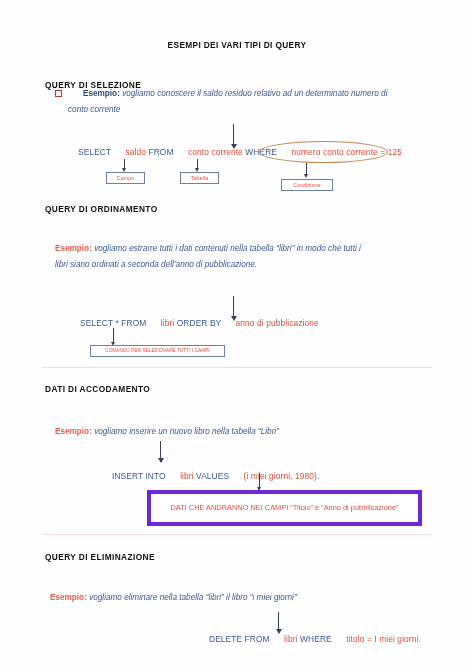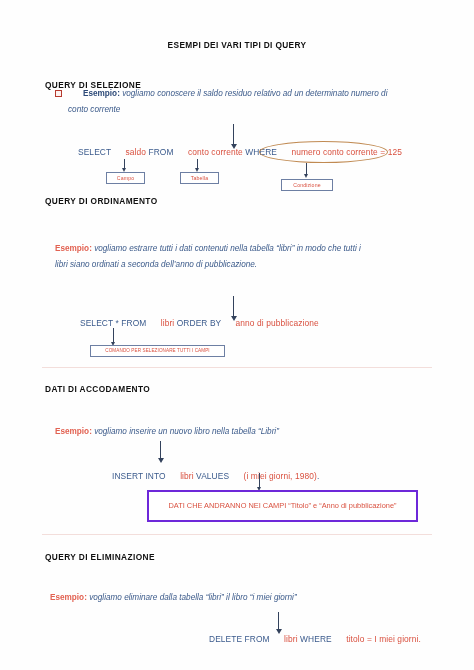--- a/index.html
+++ b/index.html
@@ -99,21 +99,21 @@
     line-height: 10px;
     height: 10px;
     letter-spacing: .15px;
   }
   .labelbox.wide {
     font-size: 4.6px;
     letter-spacing: .1px;
   }
   .bigbox {
     position: absolute;
-    border: 2px solid #6d28d9;
+    border: 4px solid #6d28d9;
     background: #ffffff;
     color: #d9503f;
     font-size: 7.4px;
     text-align: center;
     line-height: 28px;
     height: 28px;
   }
 
   
   .ellipse {
@@ -164,21 +164,21 @@
   <div class="ellipse" style="left:259px; top:141px; width:127px; height:20px;"></div>
 
   <div class="arrow thin" style="left:124px; top:159px; height:9px;"></div>
   <div class="arrow thin" style="left:197px; top:159px; height:9px;"></div>
   <div class="arrow thin" style="left:306px; top:163px; height:11px;"></div>
 
   <div class="labelbox" style="left:106px; top:172px; width:37px;">Campo</div>
   <div class="labelbox" style="left:180px; top:172px; width:37px;">Tabella</div>
   <div class="labelbox" style="left:281px; top:179px; width:50px;">Condizione</div>
 
-  <div class="abs section-heading" style="top:196px;text-align:right;">QUERY DI ORDINAMENTO</div>
+  <div class="abs section-heading" style="top:204px;text-align:right;">QUERY DI ORDINAMENTO</div>
 
   <div class="abs" style="left:55px; top:241px; width:375px;">
     <div class="example-line">
       <span class="lead lead-red">Esempio:</span>
       <span>vogliamo estrarre tutti i dati contenuti nella tabella “libri” in modo  che tutti i</span>
     </div>
     <div class="example-line">
       <span>libri siano ordinati a seconda dell’anno di pubblicazione.</span>
     </div>
   </div>
@@ -221,21 +221,21 @@
 
   <div class="bigbox" style="left:147px; top:490px; width:267px;">DATI CHE ANDRANNO NEI CAMPI “Titolo” e “Anno di pubblicazione”</div>
 
   <div class="sep" style="left:42px; top:534px; width:390px;"></div>
 
   <div class="abs section-heading" style="top:552px;">QUERY DI ELIMINAZIONE</div>
 
   <div class="abs" style="left:50px; top:590px; width:380px;">
     <div class="example-line">
       <span class="lead lead-red">Esempio:</span>
-      <span>vogliamo eliminare dalla tabella “libri” il libro “i miei giorni”</span>
+      <span>vogliamo eliminare nella tabella “libri” il libro “i miei giorni”</span>
     </div>
   </div>
 
   <div class="arrow" style="left:278px; top:612px; height:18px;"></div>
 
   <div class="abs sql" style="left:209px; top:634px;">
     <span class="sqlblue">DELETE FROM</span>
     <span class="redtext">libri</span>
     <span class="sqlblue">WHERE</span>
     <span class="redtext">titolo = I miei giorni.</span>

